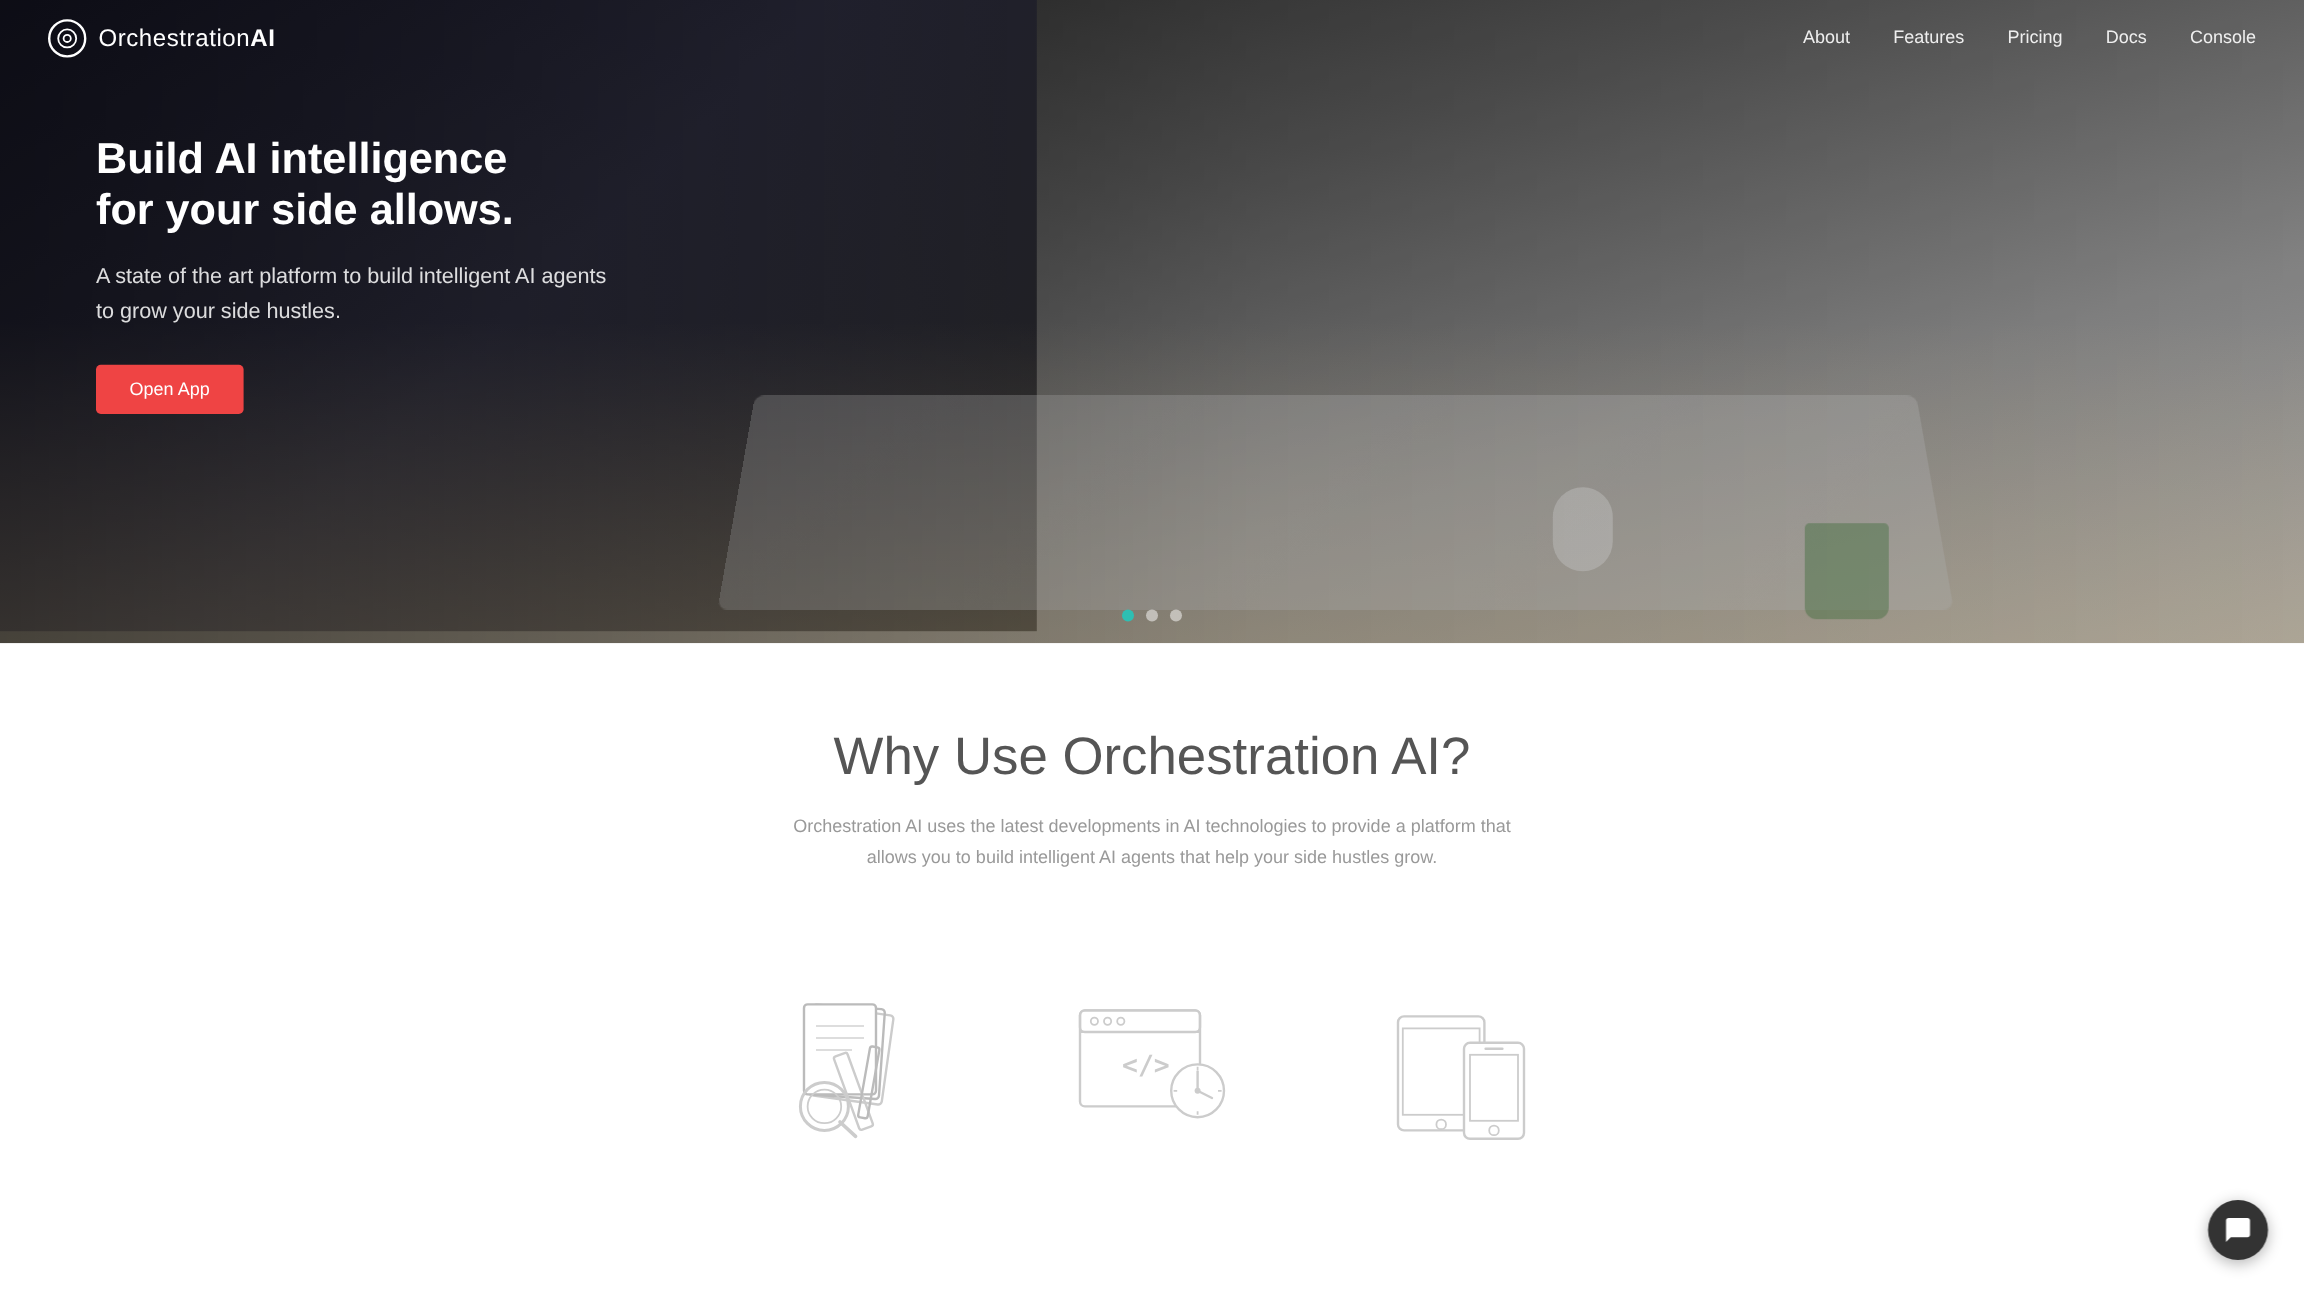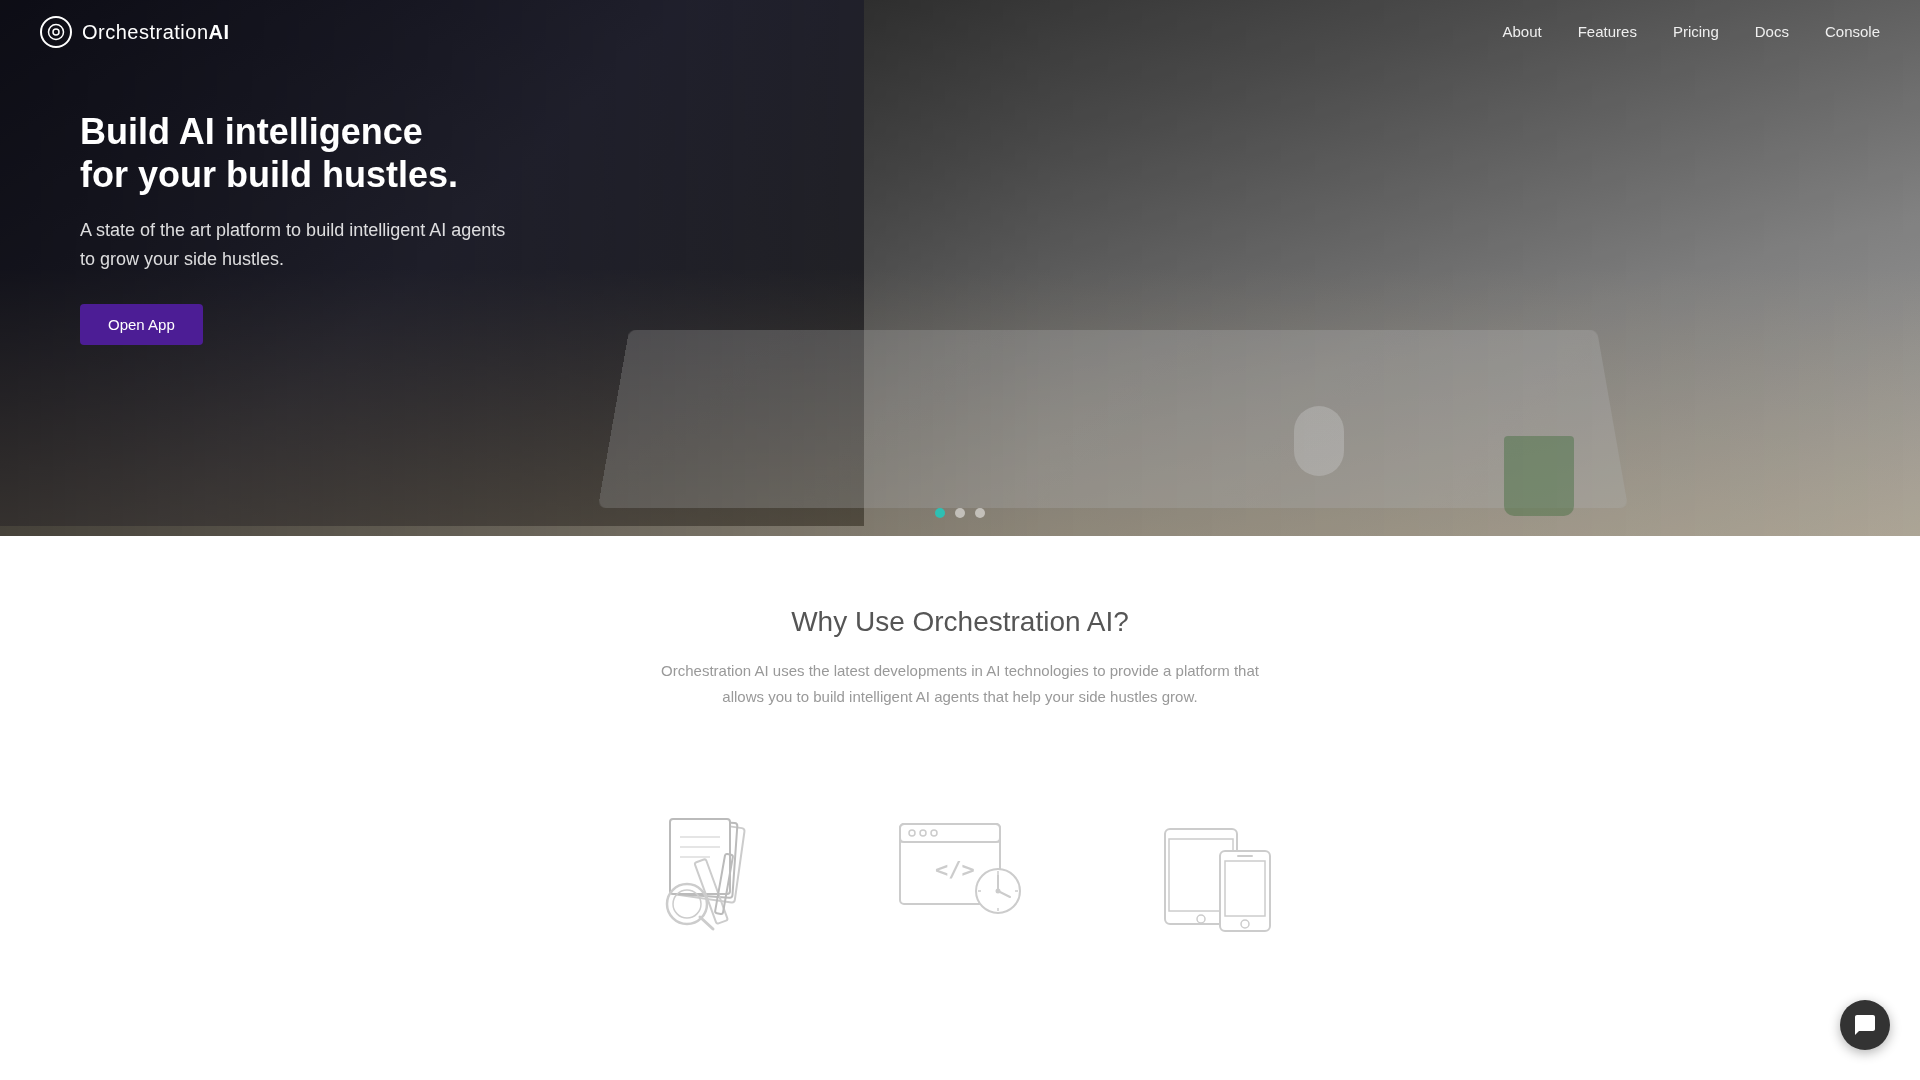--- a/index.html
+++ b/index.html
@@ -74,21 +74,21 @@
     }
     .hero-subtitle {
       font-size: 18px;
       color: rgba(255,255,255,0.85);
       line-height: 1.6;
       margin-bottom: 30px;
       max-width: 440px;
     }
     .hero-cta {
       display: inline-block;
-      background: #4c1d95;
+      background: #ef4444;
       color: #fff;
       padding: 12px 28px;
       border-radius: 4px;
       font-size: 15px;
       font-weight: 500;
       text-decoration: none;
       cursor: pointer;
       border: none;
     }
 
@@ -109,21 +109,21 @@
       cursor: pointer;
     }
     .hero-dot.active { background: #2ebfb3; }
 
     
     .why-section {
       padding: 70px 40px 40px;
       text-align: center;
     }
     .why-title {
-      font-size: 28px;
+      font-size: 44px;
       font-weight: 300;
       color: #555;
       margin-bottom: 20px;
     }
     .why-subtitle {
       font-size: 15px;
       color: #999;
       line-height: 1.7;
       max-width: 600px;
       margin: 0 auto 60px;
@@ -216,21 +216,21 @@
     <div style="position:absolute;bottom:20px;right:18%;width:70px;height:80px;background:#4a7a45;border-radius:4px 4px 10px 10px;opacity:0.45;"></div>
 
     <div style="position:absolute;bottom:60px;right:30%;width:50px;height:70px;background:#e0e0e0;border-radius:25px;opacity:0.4;"></div>
 
     <div style="position:absolute;inset:0;background:linear-gradient(to right,rgba(0,0,0,0.5) 0%,rgba(0,0,0,0.15) 55%,rgba(0,0,0,0.05) 100%);"></div>
   </div>
 
   <div class="hero-content">
     <h1 class="hero-title">
       <span>Build AI intelligence</span><br>
-      <span>for your build hustles.</span>
+      <span>for your side allows.</span>
     </h1>
     <p class="hero-subtitle">A state of the art platform to build intelligent AI agents to grow your side hustles.</p>
     <button class="hero-cta">Open App</button>
   </div>
 
   <div class="hero-dots">
     <div class="hero-dot active"></div>
     <div class="hero-dot"></div>
     <div class="hero-dot"></div>
   </div>

